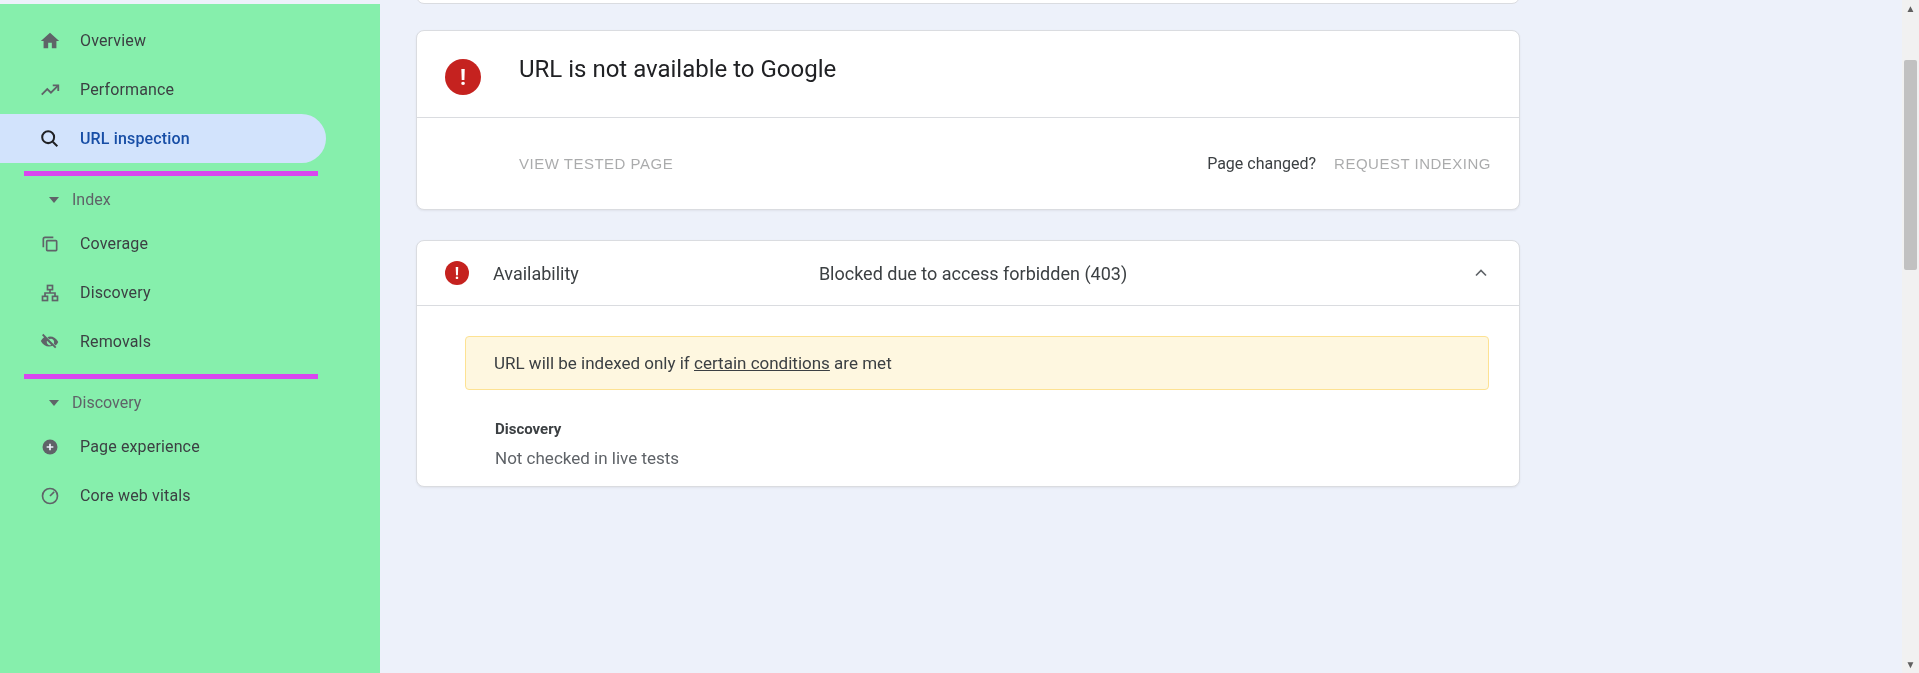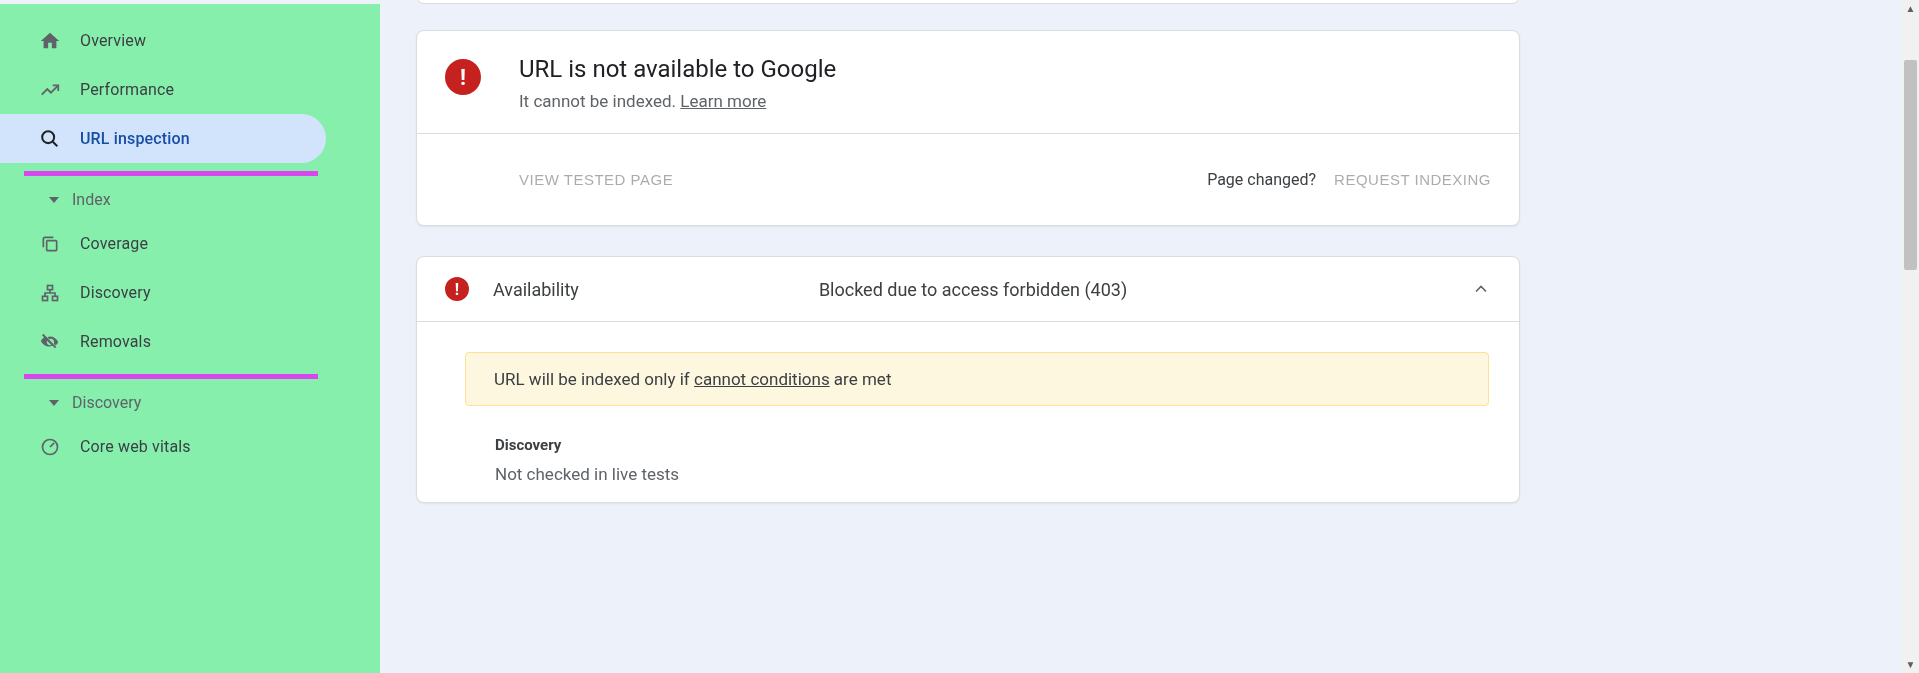--- a/index.html
+++ b/index.html
@@ -257,20 +257,29 @@
   <div class="section-header">
     <span class="caret">
       <svg width="10" height="10" viewBox="0 0 10 10" fill="currentColor">
           <polygon points="0,2 10,2 5,8"></polygon>
         </svg>
     </span>
     <span>Discovery</span>
   </div>
   <div class="nav-item">
     <span class="nav-icon">
+      <svg width="20" height="20" viewBox="0 0 24 24" fill="currentColor">
+          <circle cx="12" cy="12" r="9"></circle>
+          <path d="M12 8v8M8 12h8" stroke="#edf1fa" stroke-width="2"></path>
+        </svg>
+    </span>
+    <span class="nav-label">Page experience</span>
+  </div>
+  <div class="nav-item">
+    <span class="nav-icon">
       <svg width="20" height="20" viewBox="0 0 24 24" fill="none" stroke="currentColor" stroke-width="2">
           <circle cx="12" cy="12" r="9"></circle>
           <path d="M12 12l5-5"></path>
         </svg>
     </span>
     <span class="nav-label">Core web vitals</span>
   </div>
 </nav>
 
 <div class="truncated-bar">
@@ -278,23 +287,20 @@
   
 </div>
 
 <main class="main">
 
   <section class="card card1">
     <div class="status-row">
       <div class="err-icon">!</div>
       <div class="status-text">
         <div class="status-title">URL is not available to Google</div>
-        <div class="status-sub">
-          <span>It cannot be indexed. </span><a href="#">Learn more</a>
-        </div>
       </div>
     </div>
     <div class="card-actions">
       <button class="btn-flat center">VIEW TESTED PAGE</button>
       <span class="spacer"></span>
       <span class="page-changed">Page changed?</span>
       <button class="btn-flat">REQUEST INDEXING</button>
     </div>
   </section>
 
@@ -303,21 +309,21 @@
       <div class="err-icon small">!</div>
       <span class="avail-title">Availability</span>
       <span class="avail-status">Blocked due to access forbidden (403)</span>
       <span class="chevron">
         <svg width="20" height="20" viewBox="0 0 24 24" fill="none" stroke="currentColor" stroke-width="2">
             <polyline points="6 15 12 9 18 15"></polyline>
           </svg>
       </span>
     </div>
     <div class="notice">
-      <span>URL will be indexed only if </span><a href="#">cannot conditions</a><span> are met</span>
+      <span>URL will be indexed only if </span><a href="#">certain conditions</a><span> are met</span>
     </div>
     <div class="discovery-block">
       <div class="discovery-title">Discovery</div>
       <div class="discovery-sub">Not checked in live tests</div>
     </div>
   </section>
 
 </main>
 
 <div class="vscroll">

